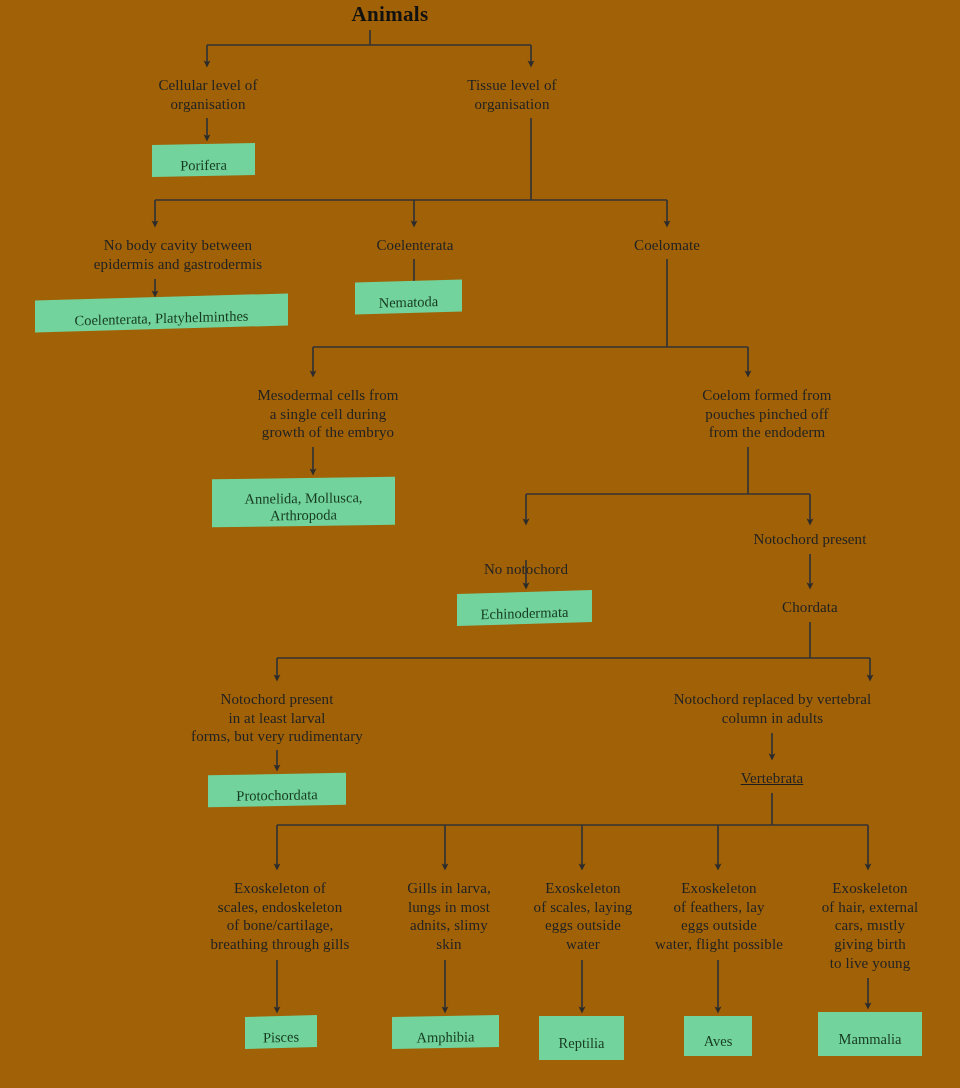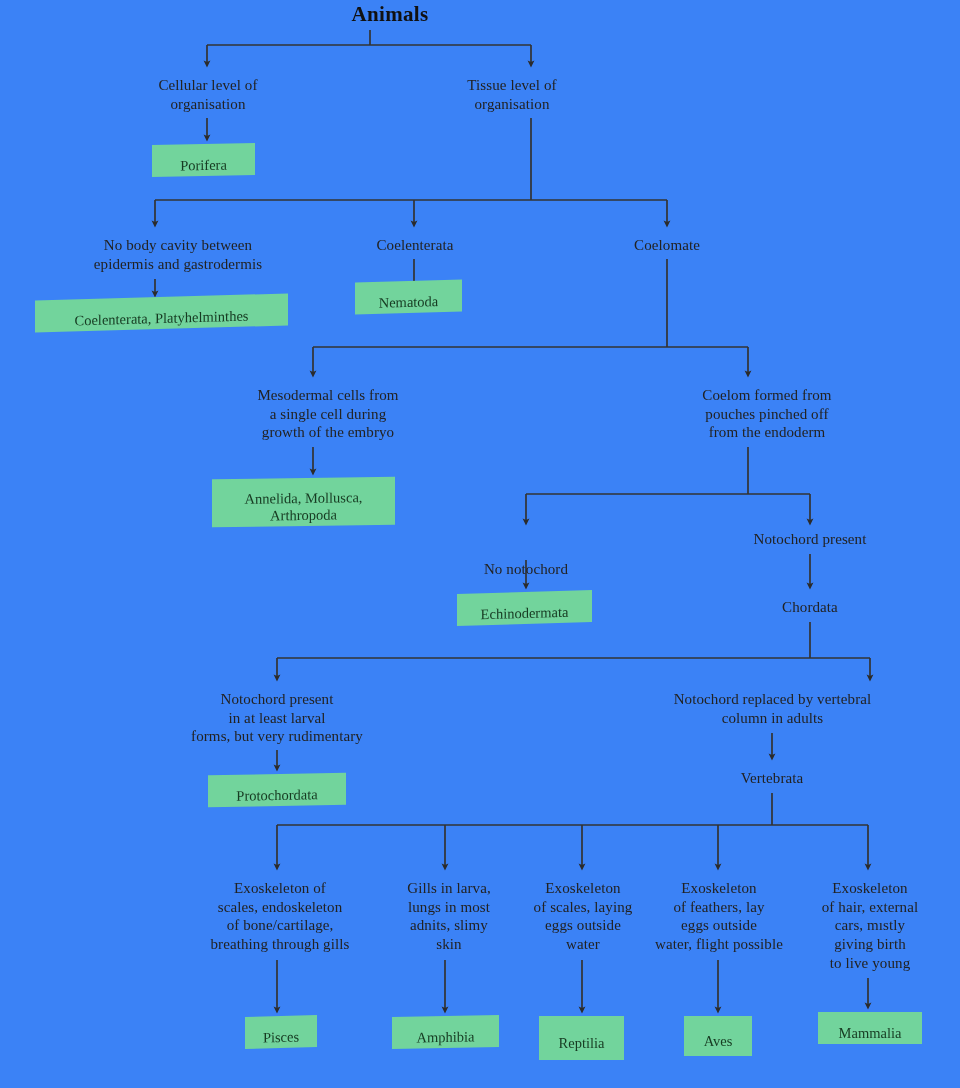--- a/index.html
+++ b/index.html
@@ -9,21 +9,21 @@
     background: #ffffff;
   }
   body {
     font-family: "Liberation Serif", "DejaVu Serif", serif;
     color: #1d1d1d;
   }
   #chart-root {
     position: relative;
     width: 960px;
     height: 1088px;
-    background: #3b82f6;
+    background: #a16207;
     overflow: hidden;
   }
   #connectors {
     position: absolute;
     left: 0;
     top: 0;
     width: 960px;
     height: 1088px;
     pointer-events: none;
   }
@@ -155,21 +155,21 @@
       </div>
       <div class="node" style="left: 748px; top: 598px; width: 124px;"><span class="node-label">Chordata</span></div>
       <div class="node" style="left: 166px; top: 690px; width: 222px;"><span class="node-label">Notochord present
 in at least larval
 forms, but very rudimentary</span></div>
       <div class="node" style="left: 640px; top: 690px; width: 265px;"><span class="node-label">Notochord replaced by vertebral
 column in adults</span></div>
       <div class="node hl skew-a" style="left: 208px; top: 774px; width: 138px; height: 32px;">
         <span class="node-taxon">Protochordata</span>
       </div>
-      <div class="node" style="left: 710px; top: 769px; width: 124px;"><span class="node-label">Vertebrata</span></div>
+      <div class="node" style="left: 710px; top: 769px; width: 124px; text-decoration: underline;"><span class="node-label">Vertebrata</span></div>
       <div class="node" style="left: 190px; top: 879px; width: 180px;"><span class="node-label">Exoskeleton of
 scales, endoskeleton
 of bone/cartilage,
 breathing through gills</span></div>
       <div class="node" style="left: 391px; top: 879px; width: 116px;"><span class="node-label">Gills in larva,
 lungs in most
 adnits, slimy
 skin</span></div>
       <div class="node" style="left: 522px; top: 879px; width: 122px;"><span class="node-label">Exoskeleton
 of scales, laying
@@ -189,17 +189,17 @@
       </div>
       <div class="node hl skew-a" style="left: 392px; top: 1016px; width: 107px; height: 32px;">
         <span class="node-taxon">Amphibia</span>
       </div>
       <div class="node hl skew-d" style="left: 539px; top: 1016px; width: 85px; height: 44px;">
         <span class="node-taxon">Reptilia</span>
       </div>
       <div class="node hl skew-d" style="left: 684px; top: 1016px; width: 68px; height: 40px;">
         <span class="node-taxon">Aves</span>
       </div>
-      <div class="node hl skew-d" style="left: 818px; top: 1012px; width: 104px; height: 32px;">
+      <div class="node hl skew-d" style="left: 818px; top: 1012px; width: 104px; height: 44px;">
         <span class="node-taxon">Mammalia</span>
       </div>
     </div>
 </div>
 
 </body></html>

